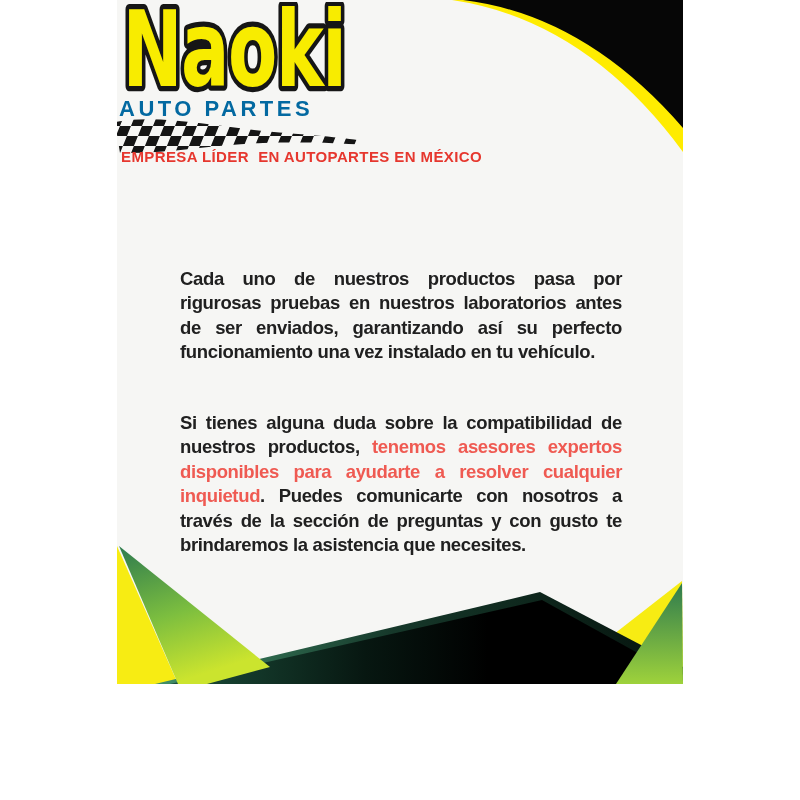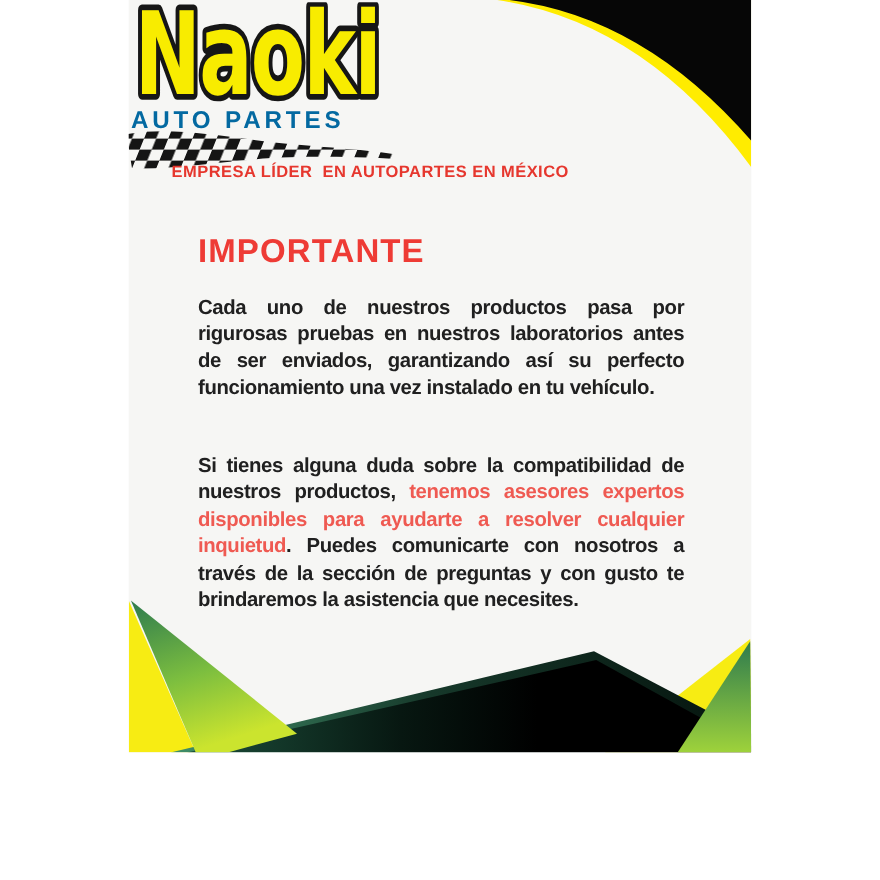--- a/index.html
+++ b/index.html
@@ -18,21 +18,20 @@
   .logo-sub{
     position:absolute;left:2px;top:96px;
     font-size:22px;font-weight:bold;letter-spacing:3.5px;color:#0369a1;
     white-space:nowrap;
   }
   .flag-svg{position:absolute;left:-4px;top:116px;width:252px;height:40px;}
   .tagline{
     position:absolute;left:4px;top:148px;
     font-size:15px;font-weight:bold;letter-spacing:.4px;color:#e6372e;
     white-space:pre;
-    margin-left:35px;
   }
   .heading{
     position:absolute;left:63px;top:192px;width:442px;
     font-size:30px;line-height:34px;font-weight:bold;letter-spacing:1px;
     color:#ee3b35;
   }
   .para{
     position:absolute;left:63px;width:442px;
     font-size:18.5px;line-height:24.5px;font-weight:bold;
     letter-spacing:-0.35px;color:#202020;
@@ -70,21 +69,20 @@
         <clipPath id="flagclip">
           <path d="M2,6 C45,-2 100,10 150,15 C195,19 228,21 250,25 L250,29 C225,27 195,26 150,27 C105,28 55,38 7,37 Z"></path>
         </clipPath>
       </defs>
       <rect width="252" height="40" fill="url(#chk)" clip-path="url(#flagclip)"></rect>
     </svg>
 
     <div class="tagline">EMPRESA LÍDER  EN AUTOPARTES EN MÉXICO</div>
   </div>
 
-  <h1 class="heading">IMPORTANTE</h1>
 
   <p class="para p2"><span>Si tienes alguna duda sobre la compatibilidad de nuestros productos, </span><span class="hl">tenemos asesores expertos disponibles para ayudarte a resolver cualquier inquietud</span><span>. Puedes comunicarte con nosotros a través de la sección de preguntas y con gusto te brindaremos la asistencia que necesites.</span></p>
 
   <p class="para p1">Cada uno de nuestros productos pasa por rigurosas pruebas en nuestros laboratorios antes de ser enviados, garantizando así su perfecto funcionamiento una vez instalado en tu vehículo.</p>
 
 
   <svg class="bottom-svg" viewBox="0 0 566 150" aria-hidden="true">
     <defs>
       <linearGradient id="gGreenL" x1="0" y1="0" x2="0.35" y2="1">
         <stop offset="0" stop-color="#2E7B4E"></stop>

